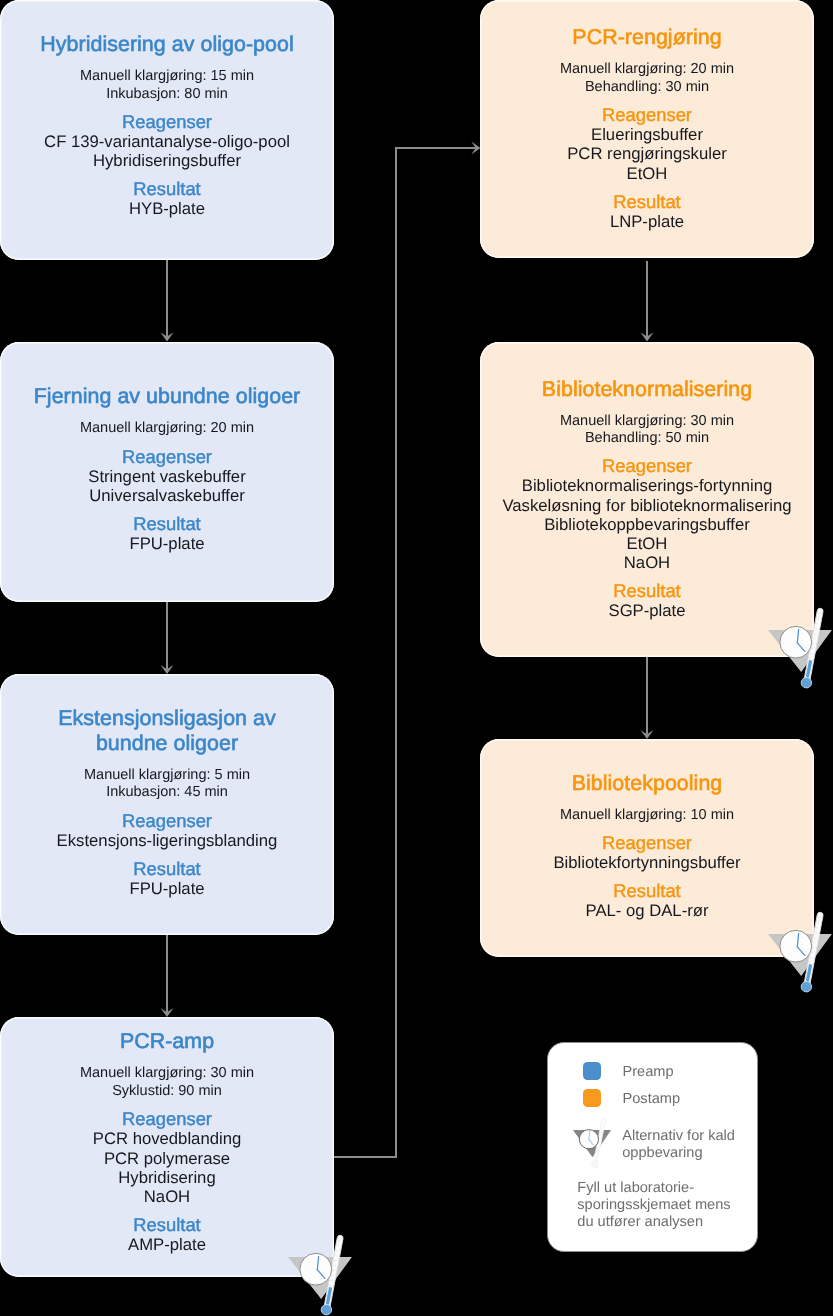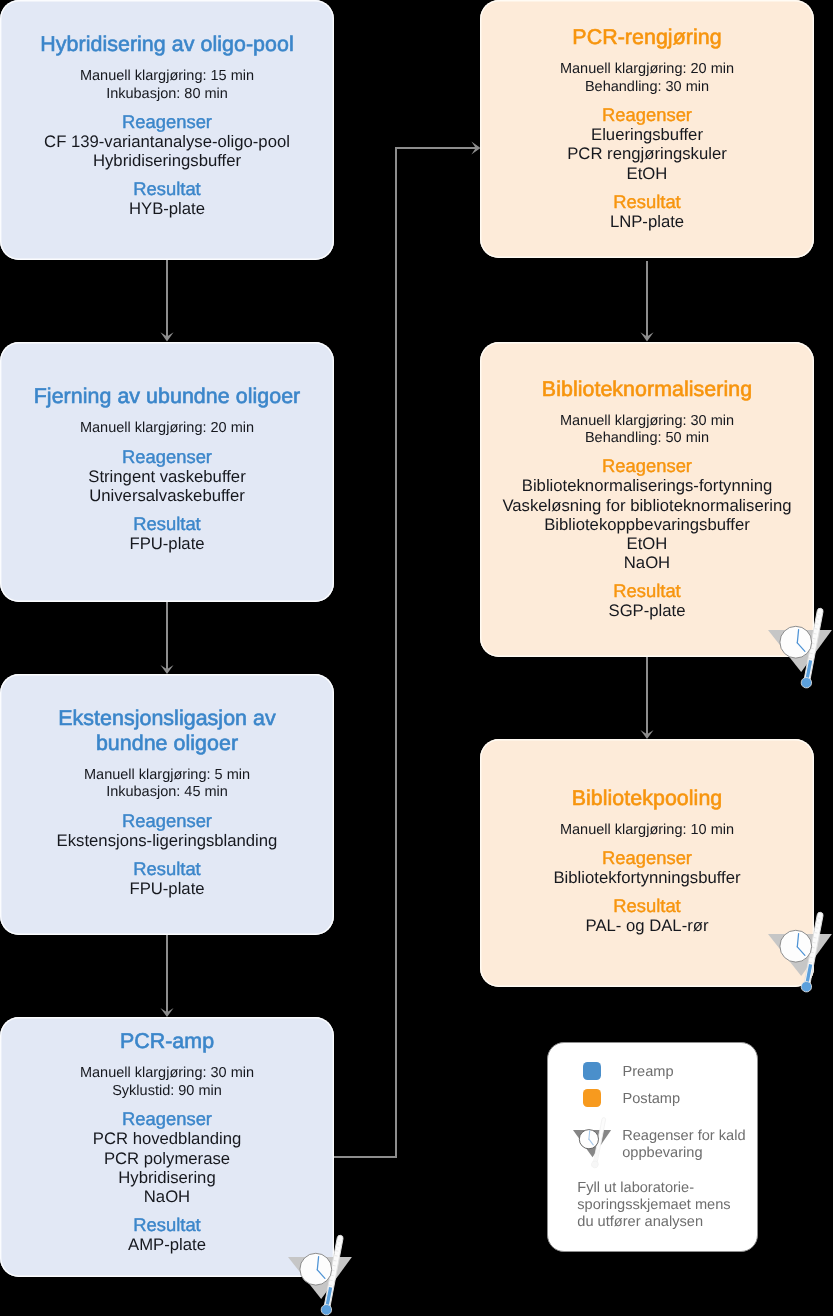--- a/index.html
+++ b/index.html
@@ -140,21 +140,21 @@
       <p class="txt" data-name="node-reagent-1">Biblioteknormaliserings-fortynning</p>
       <p class="txt" data-name="node-reagent-3">Vaskeløsning for biblioteknormalisering</p>
       <p class="txt" data-name="node-reagent-4">Bibliotekoppbevaringsbuffer</p>
       <p class="txt" data-name="node-reagent-5">EtOH</p>
       <p class="txt" data-name="node-reagent-6">NaOH</p>
       <p class="sec gap2" data-name="node-result-label">Resultat</p>
       <p class="txt" data-name="node-result-1">SGP-plate</p>
     </div>
   </div>
 
-  <div class="card orange" data-name="node-bibliotekpooling" style="left:480px;top:739px;width:334px;height:248px;padding:0 14px;">
+  <div class="card orange" data-name="node-bibliotekpooling" style="left:480px;top:739px;width:334px;height:218px;padding:0 14px;">
     <div class="body" data-name="node-content">
       <p class="title" data-name="node-title">Bibliotekpooling</p>
       <p class="tm gap1" data-name="node-time-1">Manuell klargjøring: 10 min</p>
       <p class="sec gap2" data-name="node-reagents-label">Reagenser</p>
       <p class="txt" data-name="node-reagent-1">Bibliotekfortynningsbuffer</p>
       <p class="sec gap2" data-name="node-result-label">Resultat</p>
       <p class="txt" data-name="node-result-1">PAL- og DAL-rør</p>
     </div>
   </div>
 
@@ -247,21 +247,21 @@
         <path d="M20.6,19 L23.2,19 L23.2,34.4 L20.6,34.4 Z" fill="#f7f7f7"></path>
         <circle cx="21.9" cy="34.4" r="3.4" fill="#f7f7f7" stroke="#f1f1f1" stroke-width="0.7"></circle>
       </g>
       <circle data-name="clock-face" cx="15.9" cy="9.2" r="9.6" fill="#fefefe" stroke="#636363" stroke-width="0.95"></circle>
       <g data-name="clock-hands" stroke="#a8c8e8" stroke-width="1.1" stroke-linecap="round" fill="none">
         <path d="M15.9,9.2 L16.7,0.8"></path>
         <path d="M15.9,9.2 L20.2,14.8"></path>
       </g>
     </svg>
 
-    <span class="ltxt" data-name="legend-label-cold-line1" style="left:74.2px;top:84.8px;">Reagenser for kald</span>
+    <span class="ltxt" data-name="legend-label-cold-line1" style="left:74.2px;top:84.8px;">Alternativ for kald</span>
     <span class="ltxt" data-name="legend-label-cold-line2" style="left:74.2px;top:102.0px;">oppbevaring</span>
 
     <span class="ltxt" data-name="legend-note-line1" style="left:29.3px;top:136.8px;">Fyll ut laboratorie-</span>
     <span class="ltxt" data-name="legend-note-line2" style="left:29.3px;top:154.0px;text-align:center;">sporingsskjemaet mens</span>
     <span class="ltxt" data-name="legend-note-line3" style="left:29.3px;top:171.2px;">du utfører analysen</span>
   </div>
 
 </div>
 
 </body></html>

